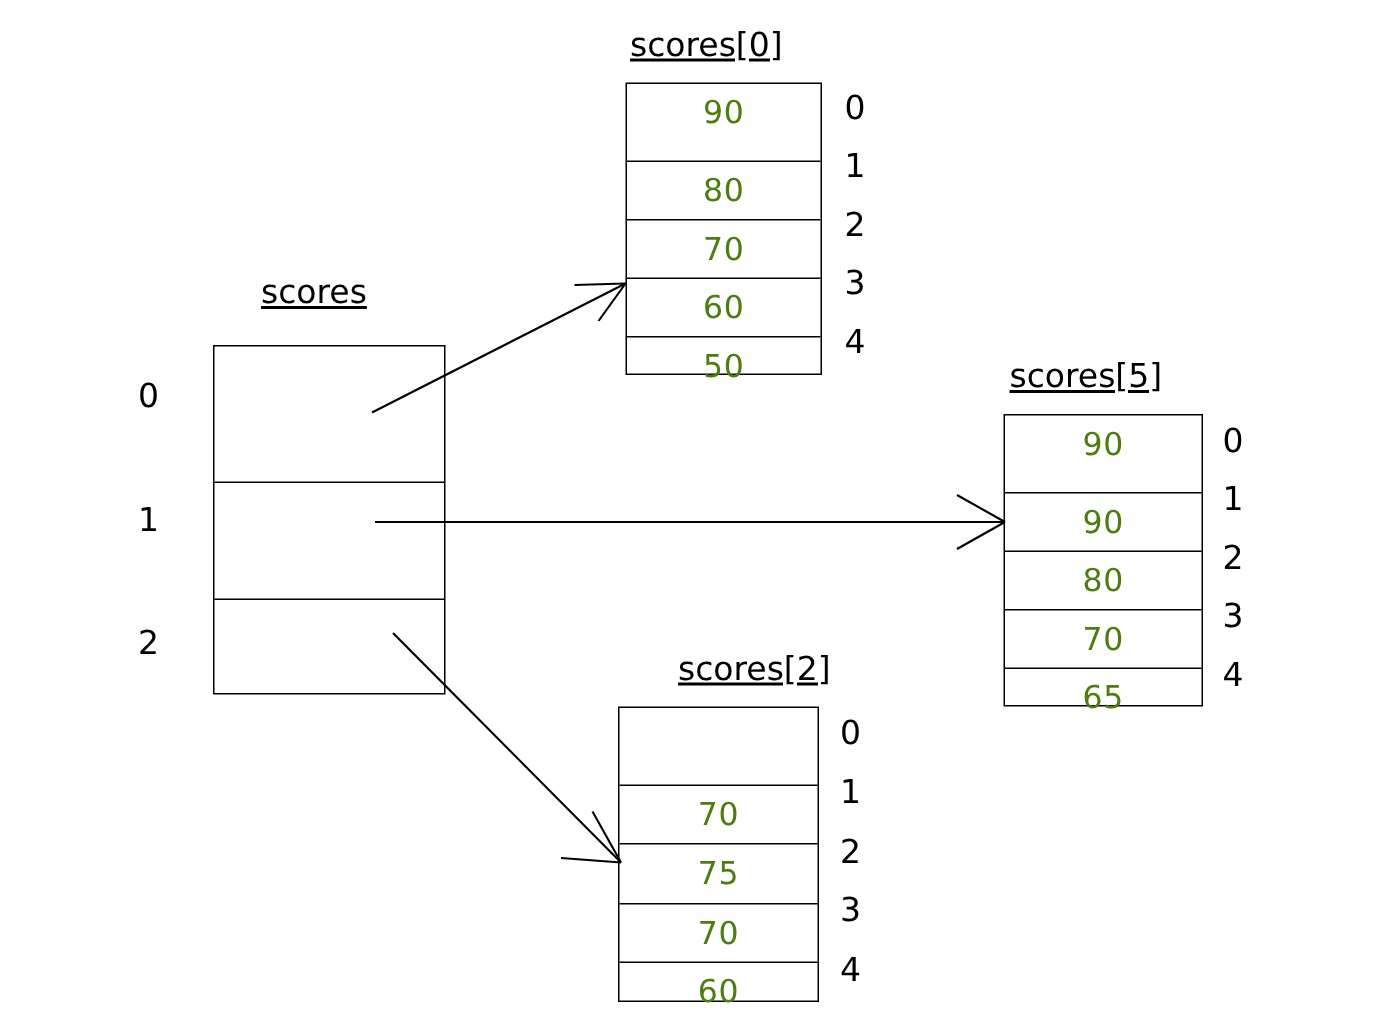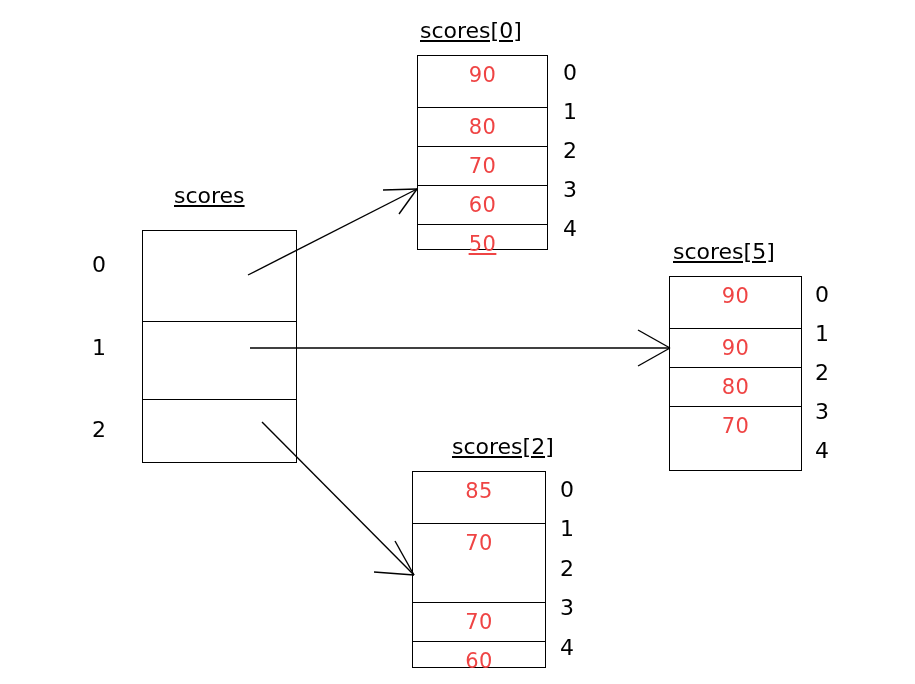--- a/index.html
+++ b/index.html
@@ -30,21 +30,21 @@
     position: absolute;
     left: 0;
     right: 0;
     box-sizing: border-box;
     display: flex;
     align-items: center;
     justify-content: center;
     font-size: 21px;
     line-height: 1;
     letter-spacing: 0.5px;
-    color: #ef4444;
+    color: #4d7c0f;
   }
   .cell.div-top {
     border-top: 1px solid #000000;
     margin-top: 12px;
   }
 
   
   .array-title {
     position: absolute;
     font-size: 22px;
@@ -95,49 +95,50 @@
     <div class="cell div-top" style="top:156px; height:77px;"></div>
   </div>
 
   <div class="array-title" style="left:420px; top:20px;">scores[0]</div>
 
   <div class="array-box" style="left:417px; top:55px; width:131px; height:195px;">
     <div class="cell" style="top:0px; height:39px;">90</div>
     <div class="cell div-top" style="top:39px; height:39px;">80</div>
     <div class="cell div-top" style="top:78px; height:39px;">70</div>
     <div class="cell div-top" style="top:117px; height:39px;">60</div>
-    <div class="cell div-top" style="top:156px; height:39px;text-decoration:underline;">50</div>
+    <div class="cell div-top" style="top:156px; height:39px;">50</div>
   </div>
 
   <div class="idx" style="left:563px; top:62px;">0</div>
   <div class="idx" style="left:563px; top:101px;">1</div>
   <div class="idx" style="left:563px; top:140px;">2</div>
   <div class="idx" style="left:563px; top:179px;">3</div>
   <div class="idx" style="left:563px; top:218px;">4</div>
 
   <div class="array-title" style="left:673px; top:241px;">scores[5]</div>
 
   <div class="array-box" style="left:669px; top:276px; width:133px; height:195px;">
     <div class="cell" style="top:0px; height:39px;">90</div>
     <div class="cell div-top" style="top:39px; height:39px;">90</div>
     <div class="cell div-top" style="top:78px; height:39px;">80</div>
     <div class="cell div-top" style="top:117px; height:39px;">70</div>
+    <div class="cell div-top" style="top:156px; height:39px;">65</div>
   </div>
 
   <div class="idx" style="left:815px; top:284px;">0</div>
   <div class="idx" style="left:815px; top:323px;">1</div>
   <div class="idx" style="left:815px; top:362px;">2</div>
   <div class="idx" style="left:815px; top:401px;">3</div>
   <div class="idx" style="left:815px; top:440px;">4</div>
 
   <div class="array-title" style="left:416px; top:436px;margin-left:36px;">scores[2]</div>
 
   <div class="array-box" style="left:412px; top:471px; width:134px; height:197px;">
-    <div class="cell" style="top:0px; height:39px;">85</div>
     <div class="cell div-top" style="top:39px; height:39px;">70</div>
+    <div class="cell div-top" style="top:78px; height:40px;">75</div>
     <div class="cell div-top" style="top:118px; height:39px;">70</div>
     <div class="cell div-top" style="top:157px; height:40px;">60</div>
   </div>
 
   <div class="idx" style="left:560px; top:479px;">0</div>
   <div class="idx" style="left:560px; top:518px;">1</div>
   <div class="idx" style="left:560px; top:558px;">2</div>
   <div class="idx" style="left:560px; top:597px;">3</div>
   <div class="idx" style="left:560px; top:637px;">4</div>
 

